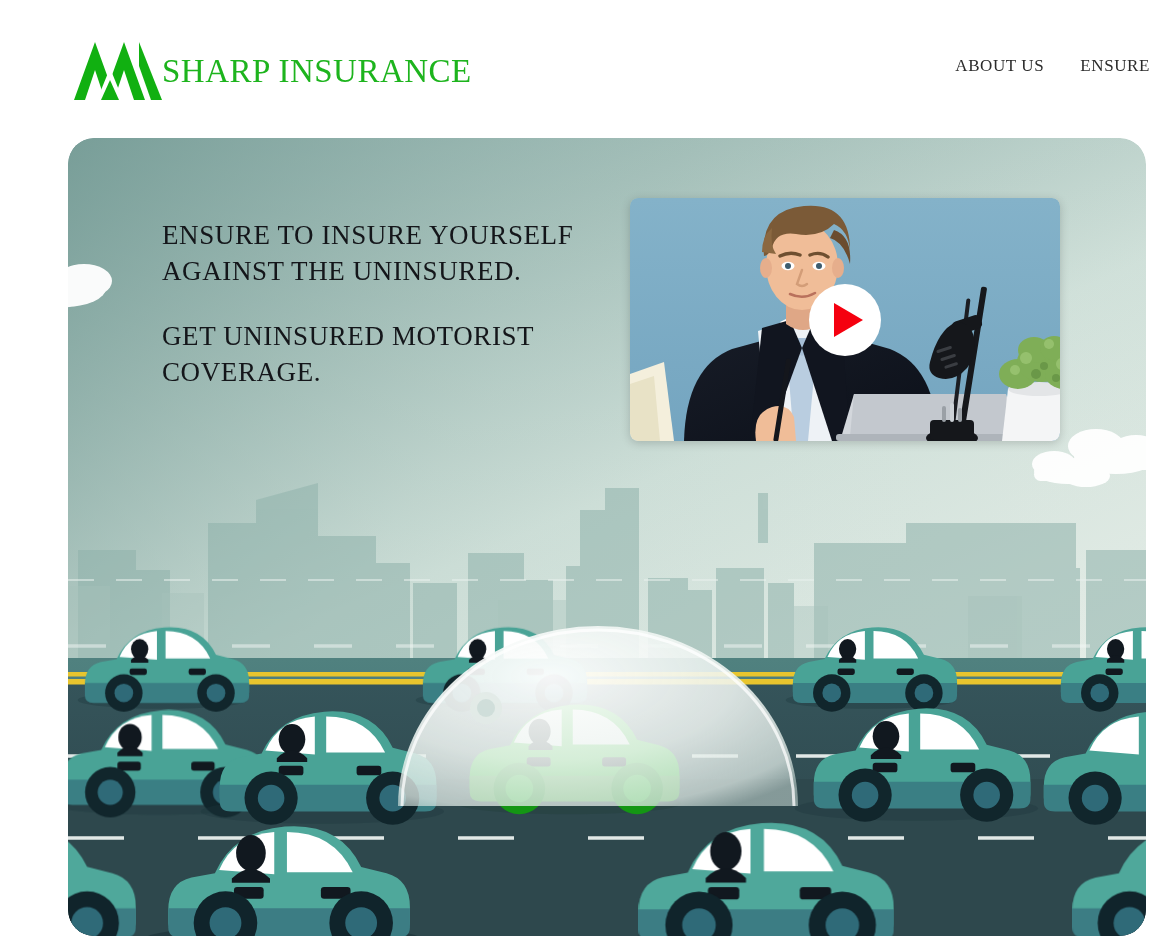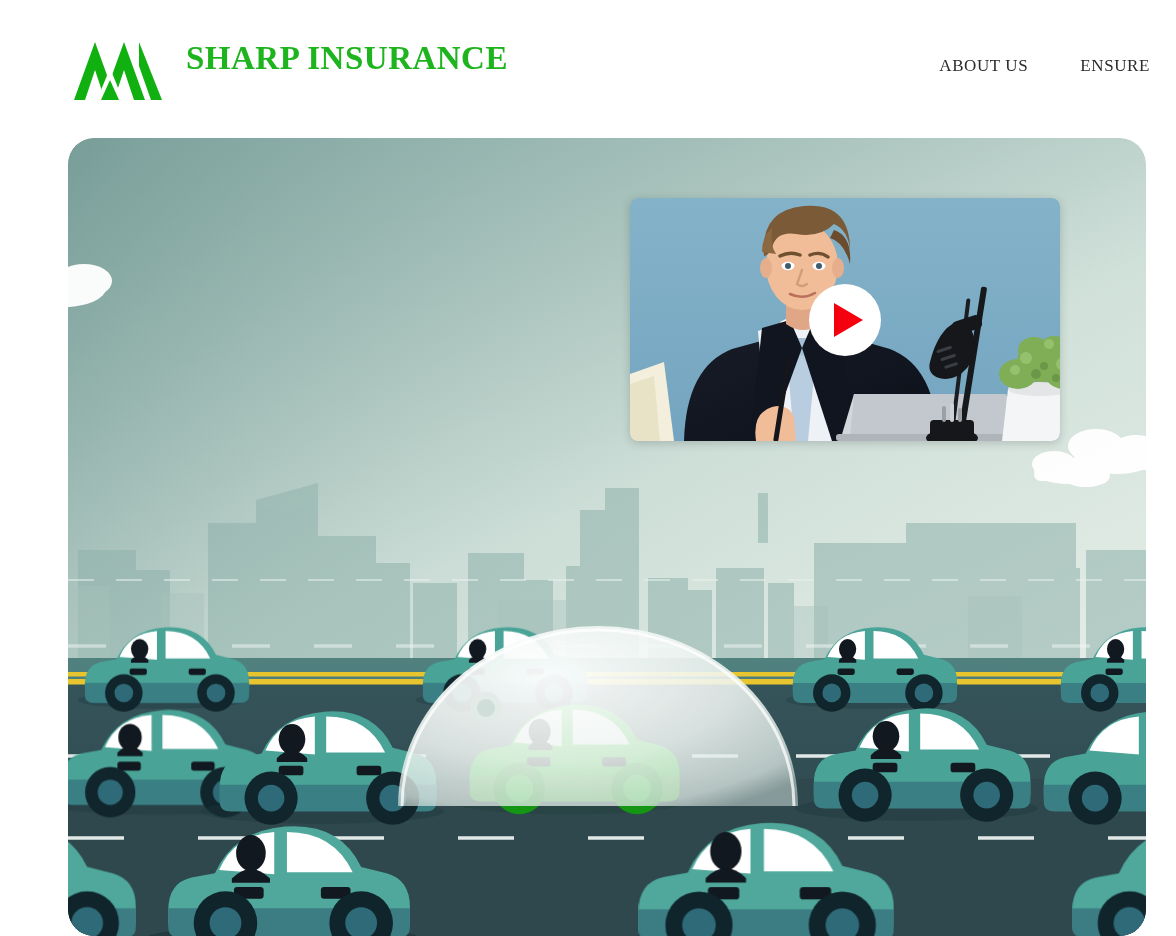--- a/index.html
+++ b/index.html
@@ -17,38 +17,37 @@
     top: 0; left: 0;
     width: 1176px; height: 138px;
     background: #ffffff;
     display: flex;
     align-items: center;
   }
   .brand {
     position: absolute;
     left: 74px; top: 40px;
     display: flex;
-    gap: 24px;
+    align-items: center;
     text-decoration: none;
-    font-weight: bold;
   }
   .brand-logo { width: 88px; height: 62px; display: block; }
   .brand-name {
     font-family: "Liberation Serif", serif;
     font-size: 33px;
     letter-spacing: 0.5px;
     color: #1db41d;
     white-space: nowrap;
   }
   .main-nav {
     position: absolute;
     right: 26px; top: 56px;
     display: flex;
     align-items: center;
-    gap: 52px;
+    gap: 36px;
   }
   .nav-link {
     font-family: "Liberation Serif", serif;
     font-size: 17px;
     letter-spacing: 0.6px;
     color: #2b2b2b;
     text-decoration: none;
     white-space: nowrap;
   }
 
@@ -431,20 +430,24 @@
       <g transform="translate(-178,660) scale(1.06)">
         <path d="M4 106 q0 -26 22 -31 l22 -4 q18 -40 66 -44 q52 -4 72 38 l24 6 q22 6 22 32 l0 14 q0 10 -12 10 l-204 0 q-12 0 -12 -10 Z" fill="#4fa89b"></path>
         <path d="M4 104 l228 0 l0 18 q0 10 -12 10 l-204 0 q-12 0 -12 -10 Z" fill="#3c7d84"></path>
         <circle cx="186" cy="118" r="30" fill="#10242b"></circle>
         <circle cx="186" cy="118" r="15" fill="#2f6a78"></circle>
       </g>
 
     </g>
   </svg>
 
+  <div class="hero-copy">
+    <p class="hero-line">ENSURE TO INSURE YOURSELF AGAINST THE UNINSURED.</p>
+    <p class="hero-line second">GET UNINSURED MOTORIST COVERAGE.</p>
+  </div>
 
   <div class="video-card">
 
     <svg class="video-thumb" viewBox="0 0 430 243" preserveAspectRatio="xMidYMid slice">
       <defs>
         <linearGradient id="vbg" x1="0" y1="0" x2="0" y2="1">
           <stop offset="0" stop-color="#84b2c9"></stop>
           <stop offset="1" stop-color="#74a5c0"></stop>
         </linearGradient>
         <linearGradient id="suitG" x1="0" y1="0" x2="1" y2="1">

